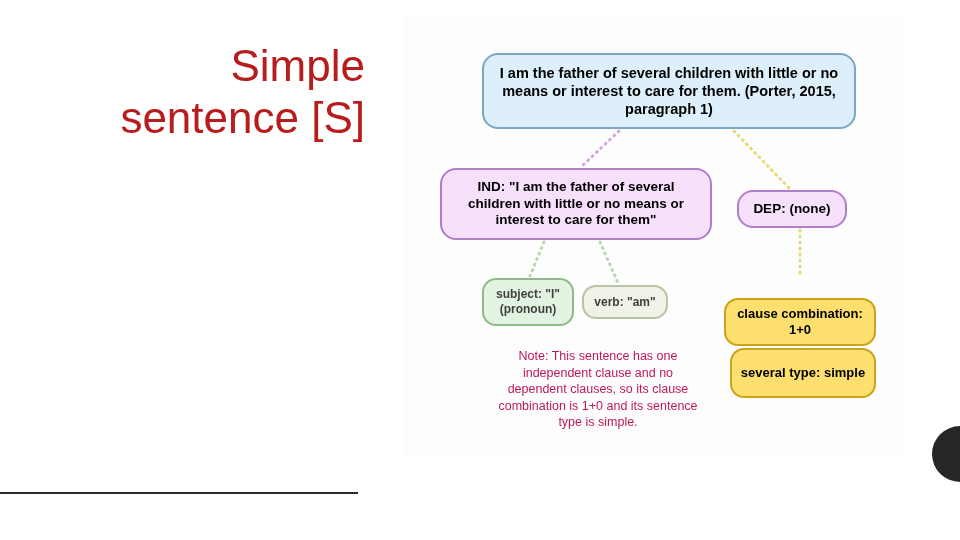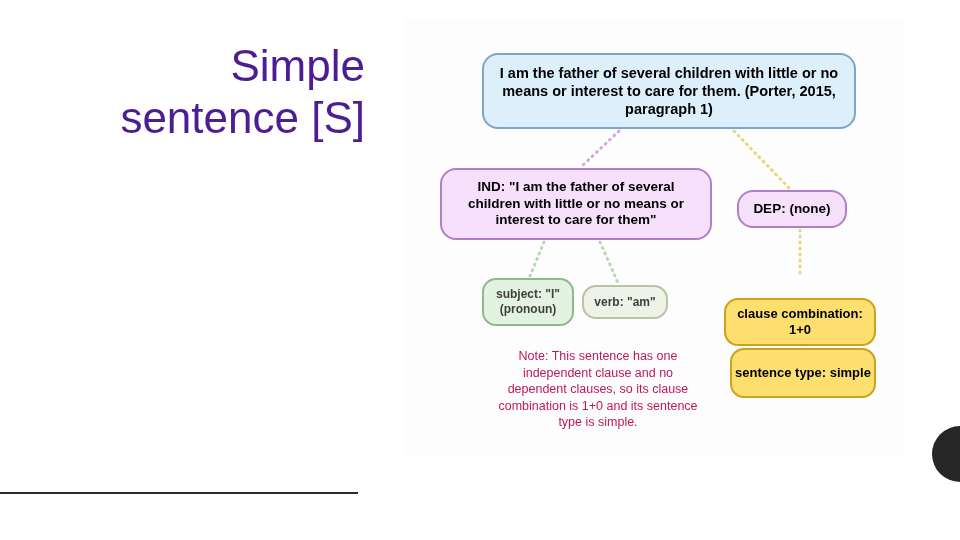--- a/index.html
+++ b/index.html
@@ -17,21 +17,21 @@
 
   
   #slide-title {
     position: absolute;
     left: 30px;
     top: 40px;
     width: 335px;
     text-align: right;
     font-size: 44px;
     line-height: 1.18;
-    color: #4c1d95;
+    color: #b91c1c;
     font-family: "Liberation Sans", sans-serif;
     font-weight: 400;
   }
   #slide-title .line {
     display: block;
     white-space: nowrap;
   }
 
   #title-rule {
     position: absolute;
@@ -221,19 +221,19 @@
   <div class="node" id="node-ind">IND: "I am the father of several children with little or no means or interest to care for them"</div>
 
   <div class="node" id="node-dep">DEP: (none)</div>
 
   <div class="node" id="node-subject">subject: "I" (pronoun)</div>
 
   <div class="node" id="node-verb">verb: "am"</div>
 
   <div class="node" id="node-combination">clause combination: 1+0</div>
 
-  <div class="node" id="node-type">sentence type: simple</div>
+  <div class="node" id="node-type">several type: simple</div>
 
   <div class="node" id="node-note">Note: This sentence has one independent clause and no dependent clauses, so its clause combination is 1+0 and its sentence type is simple.</div>
 
 </div>
 
 <div id="corner-circle"></div>
 
 </body></html>

